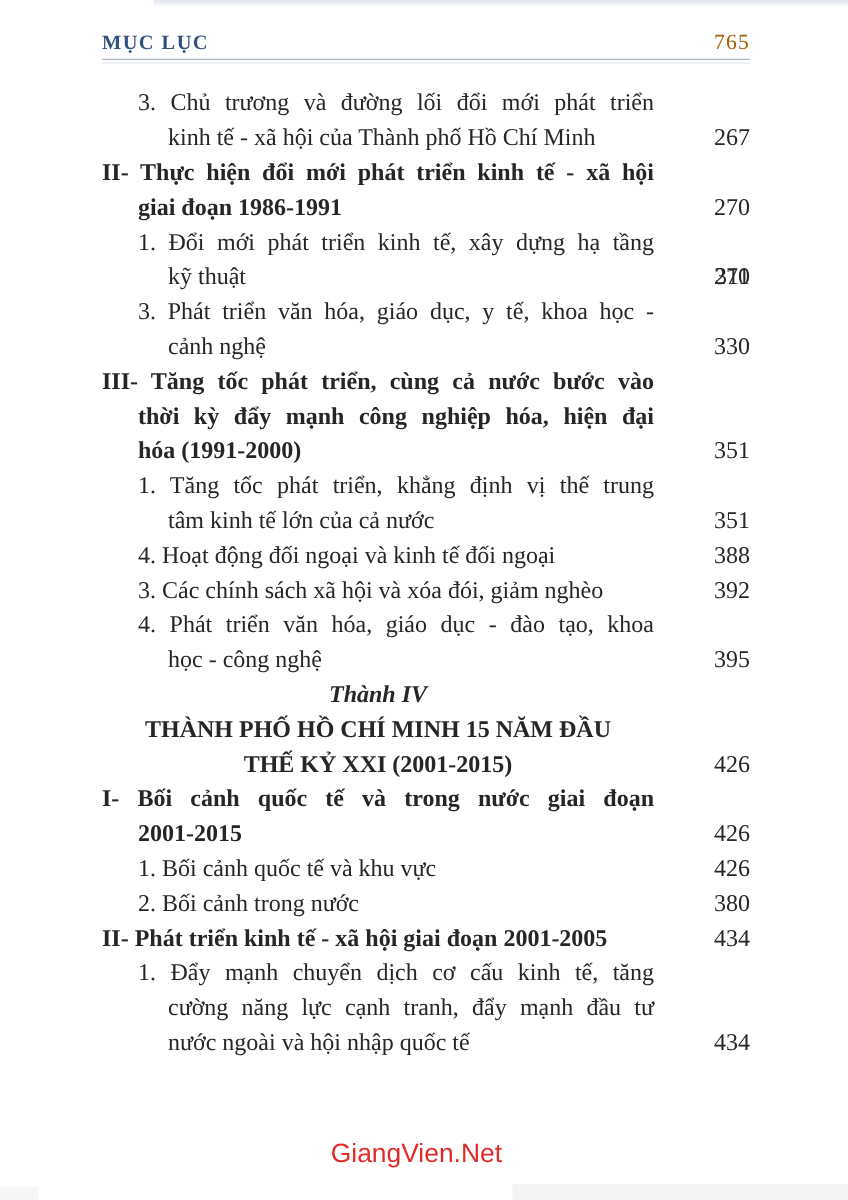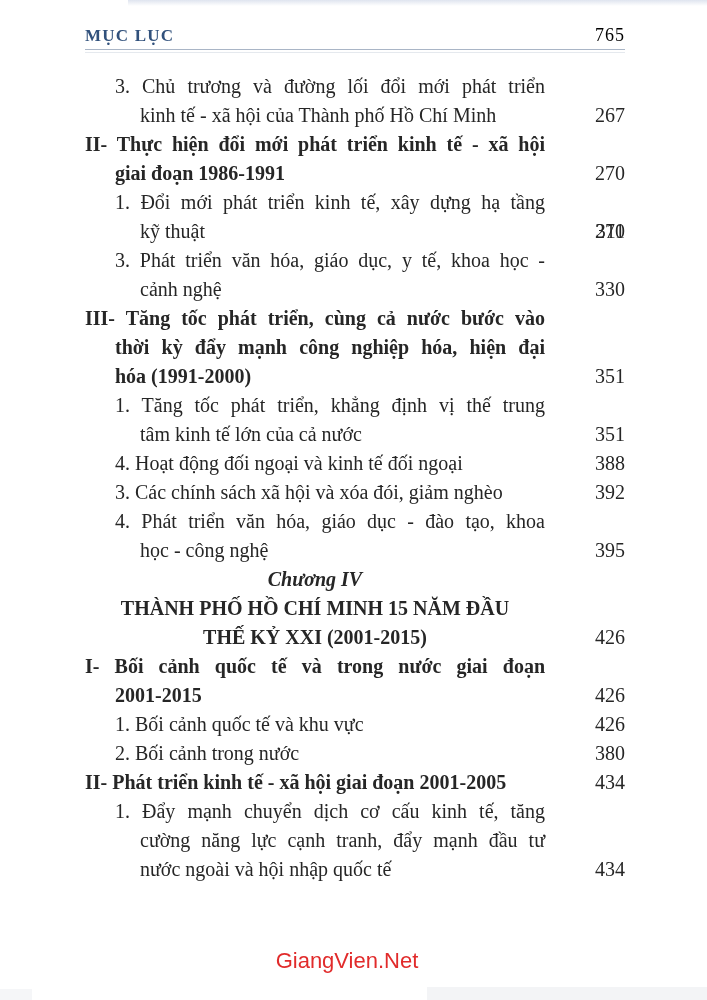--- a/index.html
+++ b/index.html
@@ -69,21 +69,21 @@
 </style>
 </head>
 <body>
 
 <div class="top-edge-artifact"></div>
 
 <div class="page-inner">
 
   <div class="page-header">
     <span class="header-title" style="color: rgb(49, 81, 124);">MỤC LỤC</span>
-    <span class="header-page" style="color: #000000;">765</span>
+    <span class="header-page" style="color: #a16207;">765</span>
   </div>
   <div class="header-rule"></div>
 
   <div class="toc">
       <div class="entry sub">
     <div class="lines">
           <div class="line stretch">3. Chủ trương và đường lối đổi mới phát triển</div>
           <div class="line">kinh tế - xã hội của Thành phố Hồ Chí Minh</div>
         </div>
     <div class="page-num">267</div>
@@ -141,21 +141,21 @@
   </div>
       <div class="entry sub">
     <div class="lines">
           <div class="line stretch">4. Phát triển văn hóa, giáo dục - đào tạo, khoa</div>
           <div class="line">học - công nghệ</div>
         </div>
     <div class="page-num">395</div>
   </div>
       <div class="entry chapter-label">
     <div class="lines">
-          <div class="line">Chương IV</div>
+          <div class="line">Thành IV</div>
         </div>
 
   </div>
       <div class="entry chapter-title">
     <div class="lines">
           <div class="line">THÀNH PHỐ HỒ CHÍ MINH 15 NĂM ĐẦU</div>
           <div class="line">THẾ KỶ XXI (2001-2015)</div>
         </div>
     <div class="page-num">426</div>
   </div>

